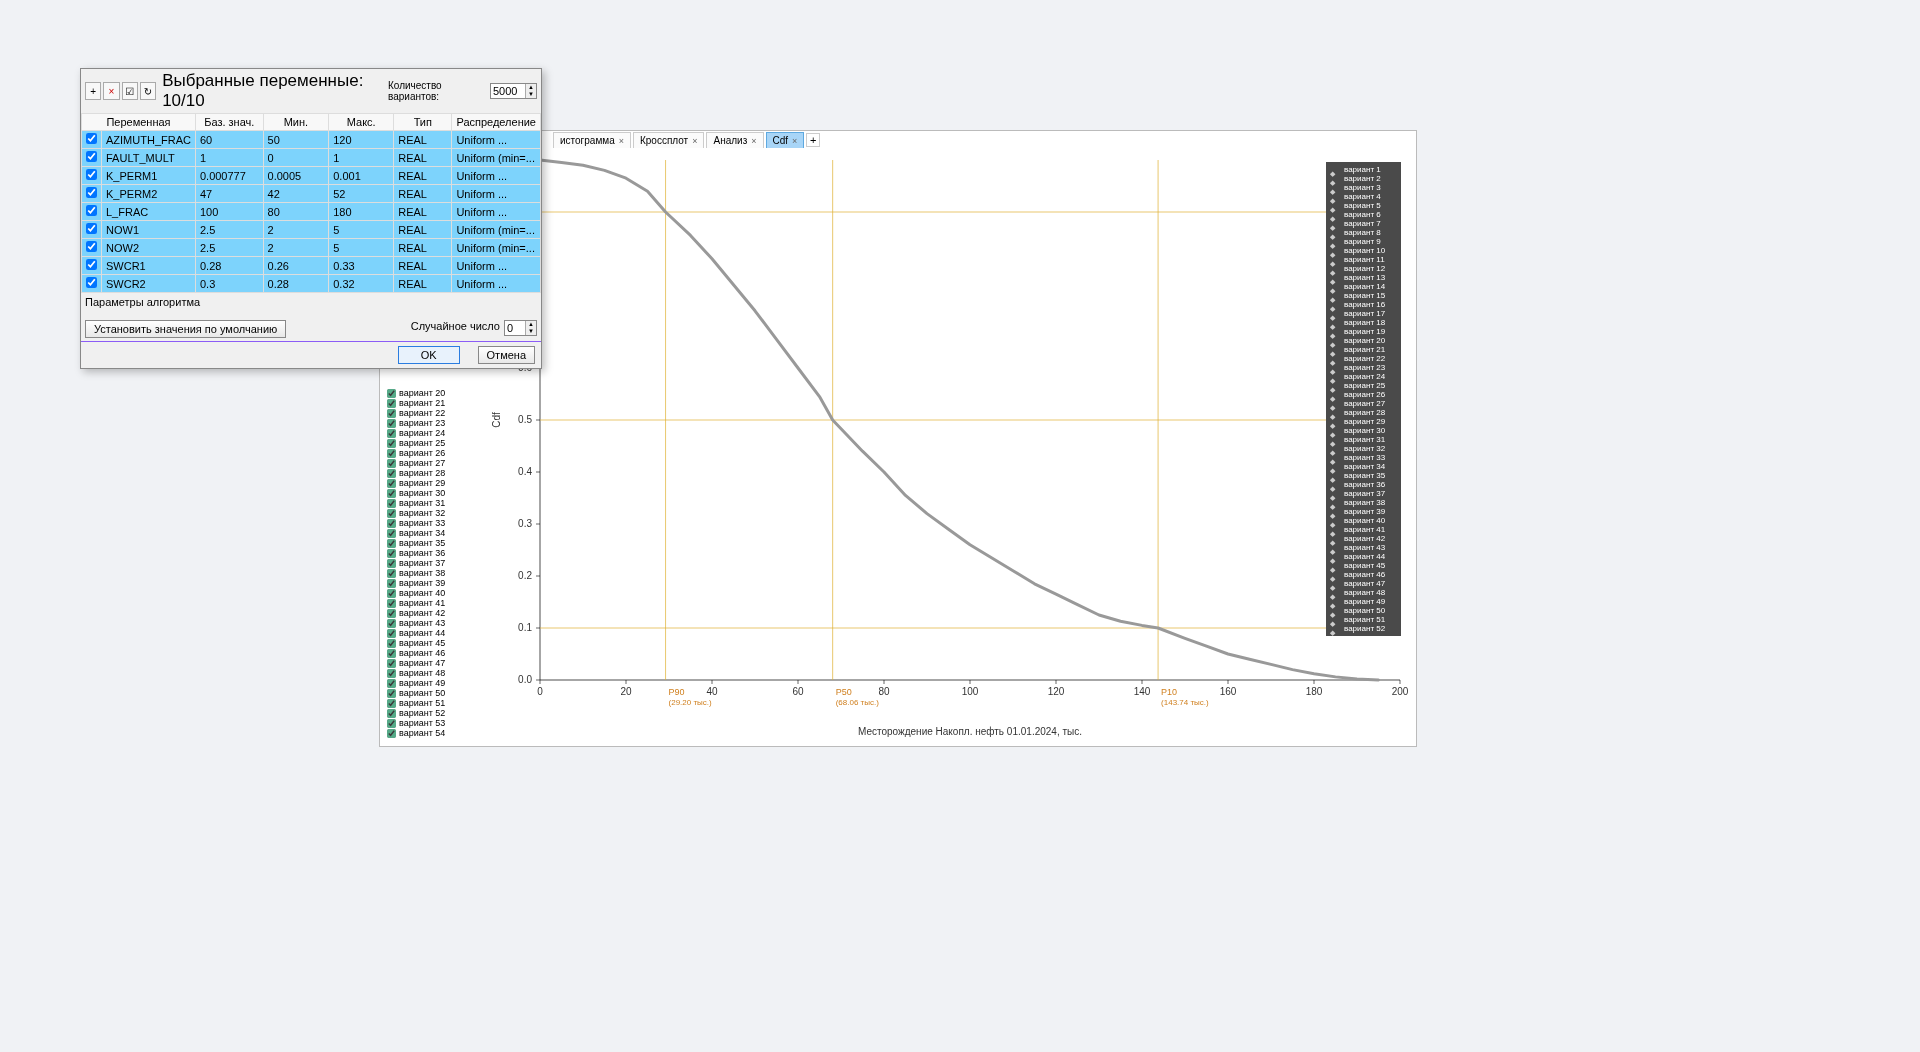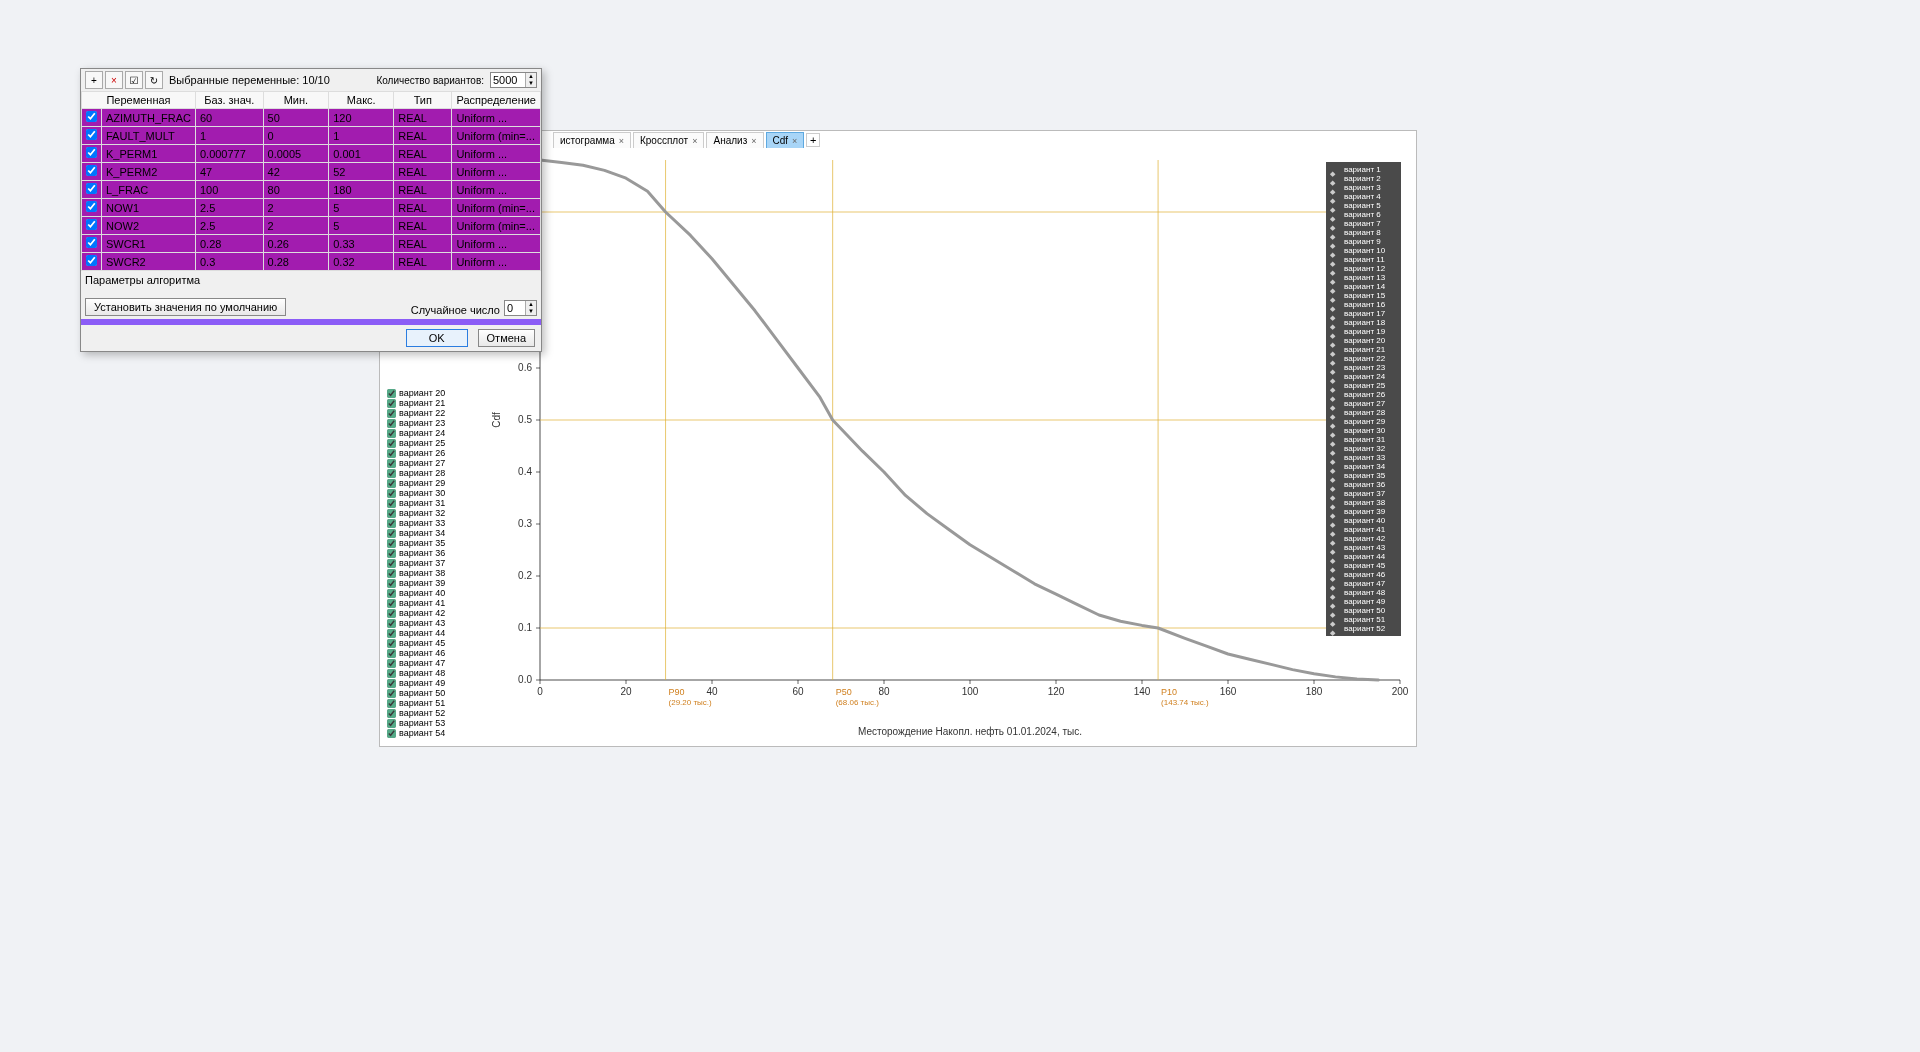--- a/index.html
+++ b/index.html
@@ -147,21 +147,21 @@
 .tool-btn {
   width: 18px; height: 18px;
   border: 1px solid #aaa;
   background: #f8f8f8;
   display: inline-flex;
   align-items: center;
   justify-content: center;
   cursor: pointer;
   font-size: 10px;
 }
-.dialog-toolbar .sel-label { margin-left: 4px; font-size: 11px; }
+.dialog-toolbar .sel-label { margin-left: 4px; font-size: 17px; }
 .dialog-toolbar .spacer { flex: 1; }
 .dialog-toolbar .count-label { font-size: 10px; margin-right: 4px;}
 .spinner {
   display: inline-flex;
   border: 1px solid #888;
   background: #fff;
 }
 .spinner input {
   width: 34px;
   border: none;
@@ -180,21 +180,21 @@
   text-align: center;
   line-height: 6px;
   background: #eee;
   cursor: pointer;
 }
 
 
 .vars-table {
   width: 100%;
   border-collapse: collapse;
-  background: #a21caf;
+  background: #7dd3fc;
   font-size: 11px;
 }
 .vars-table th, .vars-table td {
   border: 1px solid #ddd;
   padding: 2px 4px;
   text-align: left;
   font-weight: normal;
   height: 16px;
 }
 .vars-table th { background: #f8f8f8; text-align: center; }
@@ -209,43 +209,43 @@
 .vars-table .col-max { width: 70px; }
 .vars-table .col-type { width: 62px; }
 .vars-table .col-dist { }
 
 .algo-section {
   padding: 3px 4px;
 }
 .algo-section .algo-label { font-size: 11px; margin-bottom: 12px; }
 .algo-row {
   display: flex;
-  align-items: flex-end;
+  align-items: flex-start;
 }
 .btn {
   border: 1px solid #888;
   background: linear-gradient(#fff,#e8e8e8);
   padding: 2px 8px;
   font-size: 11px;
   cursor: pointer;
 }
 .btn.primary {
   border: 1px solid #2b7de0;
   background: #e8f2fc;
   padding: 2px 22px;
 }
 .algo-row .spacer { flex: 1; }
 .algo-row .rand-label { margin-right: 4px; font-size: 11px; }
 
 .dialog-buttons {
   display: flex;
   justify-content: flex-end;
-  gap: 10px;
+  gap: 18px;
   padding: 4px 6px;
-  border-top: 6px solid #8b5cf6;
+  border-top: 1px solid #8b5cf6;
 }
 </style>
 </head>
 <body>
 
 <div class="main-area"></div>
 
 <div class="tabs" id="tabs-container">
     <div class="tab">
       <span>истограмма</span>

